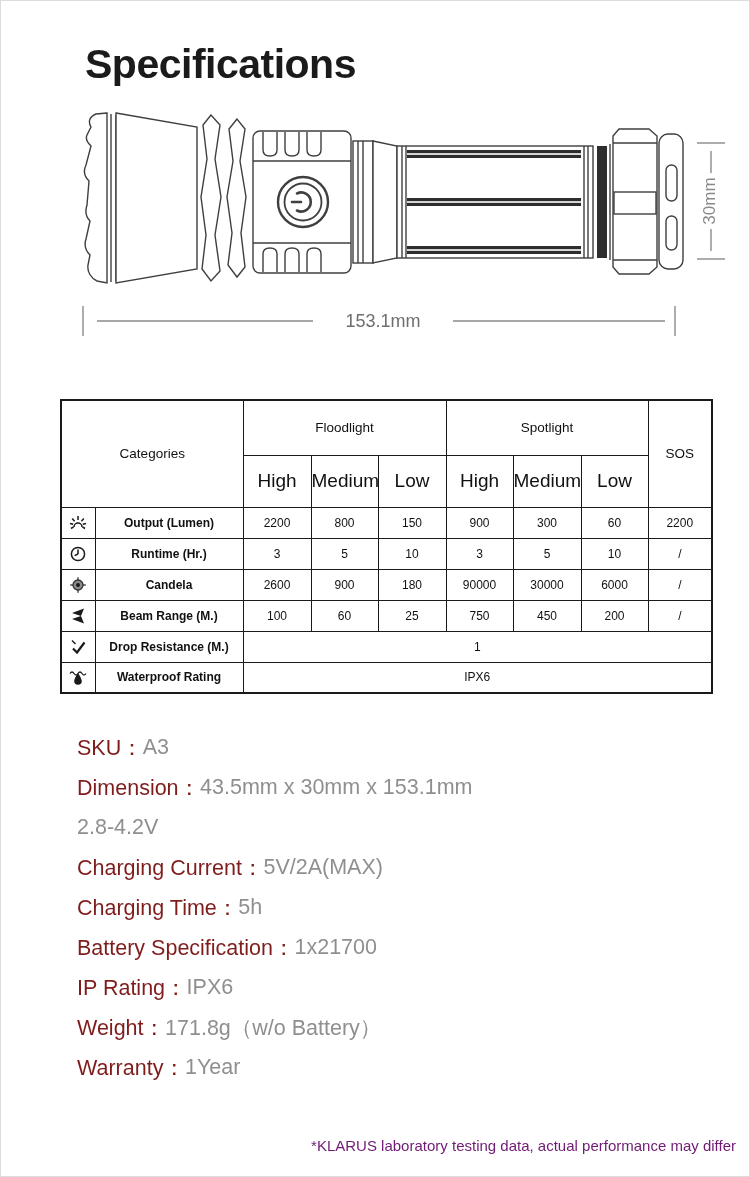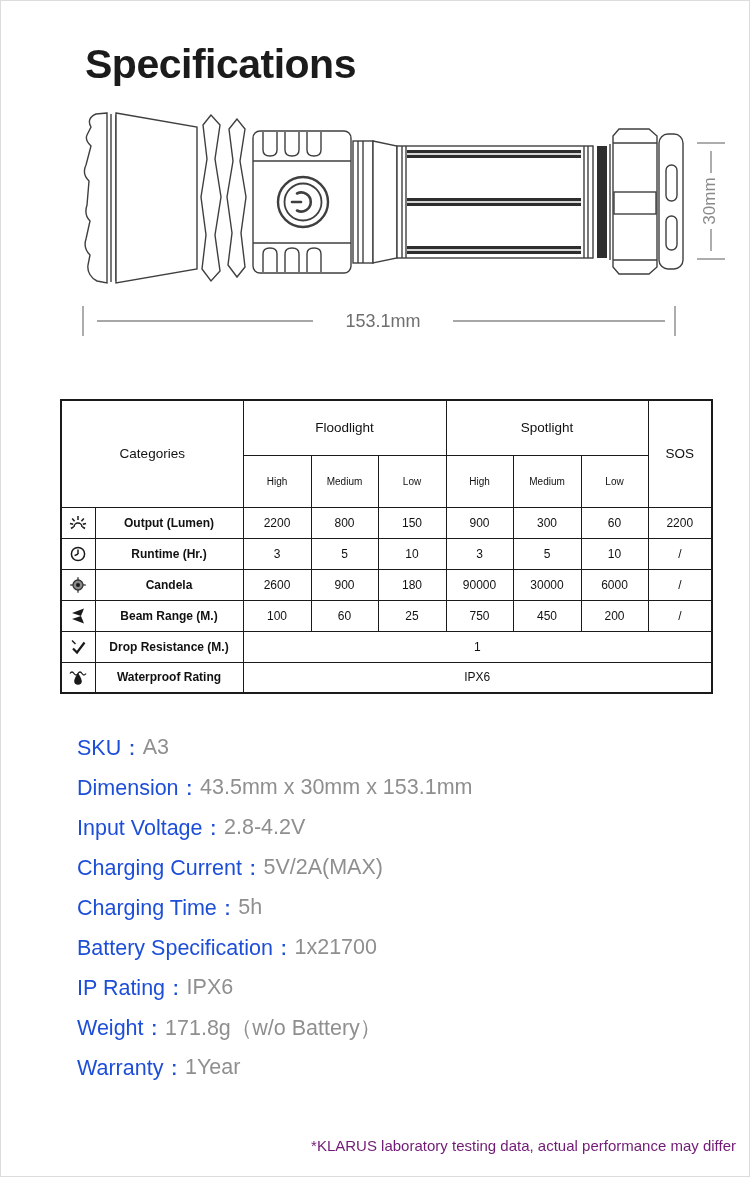--- a/index.html
+++ b/index.html
@@ -20,32 +20,32 @@
   table.spec {
     position:absolute; left:59px; top:398px; width:651px;
     border-collapse:collapse; table-layout:fixed;
     border:2px solid #1a1a1a;
   }
   table.spec td {
     border:1px solid #1a1a1a; text-align:center; vertical-align:middle;
     font-size:12px; color:#111; padding:0;
   }
   tr.h1 td { height:55px; font-size:13.5px; }
-  tr.h2 td { height:52px; font-size:10px; }
+  tr.h2 td { height:52px; font-size:19px; }
   td.cat  { font-size:18px; }
   td.sos  { font-size:13.5px; }
   tr.body td { height:31px; }
   td.lbl { text-align:left; font-weight:700; font-size:12.5px; padding-left:7px; }
   td.icn { padding:0; }
   td.icn svg { display:block; margin:0 auto; }
 
   
   .details { position:absolute; left:76px; top:726px; }
   .detail-row { height:40px; display:flex; align-items:center; font-size:21.5px; }
-  .detail-label { color:#1d4ed8; white-space:pre; }
+  .detail-label { color:#7f1d1d; white-space:pre; }
   .detail-value { color:#8f8f8f; white-space:pre; }
 
   .footnote {
     position:absolute; right:13px; top:1136px;
     font-size:15px; color:#701a75;
   }
 </style>
 </head>
 <body>
 
@@ -277,21 +277,20 @@
   <div class="details">
     <div class="detail-row">
         <span class="detail-label">SKU：</span>
         <span class="detail-value">A3</span>
       </div>
     <div class="detail-row">
         <span class="detail-label">Dimension：</span>
         <span class="detail-value">43.5mm x 30mm x 153.1mm</span>
       </div>
     <div class="detail-row">
-        <span class="detail-label">Input Voltage：</span>
         <span class="detail-value">2.8-4.2V</span>
       </div>
     <div class="detail-row">
         <span class="detail-label">Charging Current：</span>
         <span class="detail-value">5V/2A(MAX)</span>
       </div>
     <div class="detail-row">
         <span class="detail-label">Charging Time：</span>
         <span class="detail-value">5h</span>
       </div>

